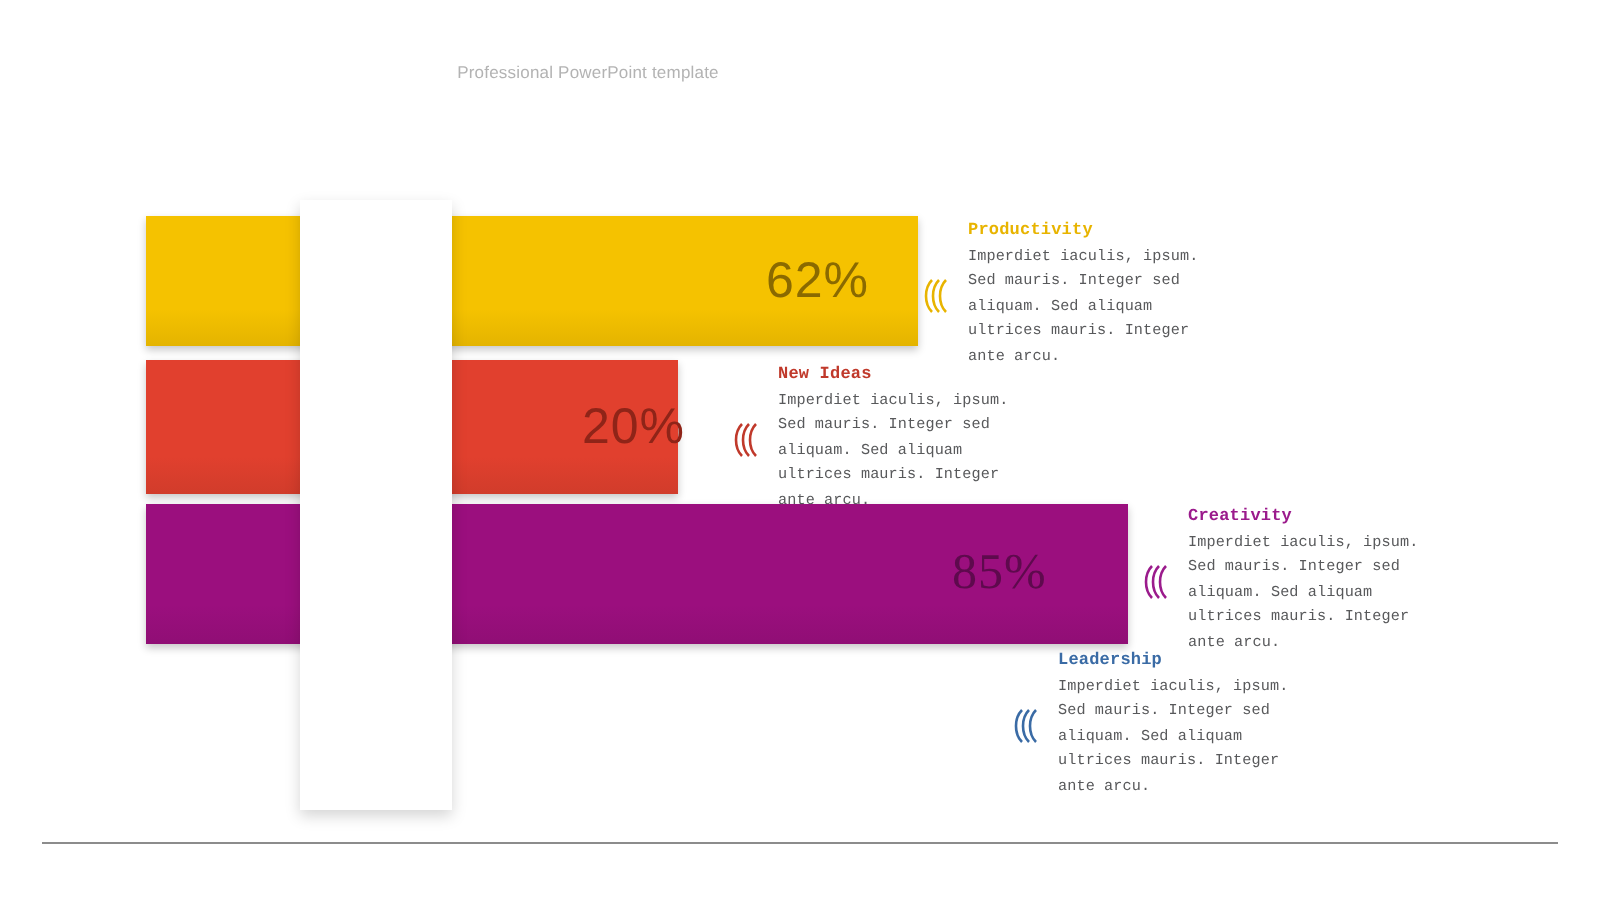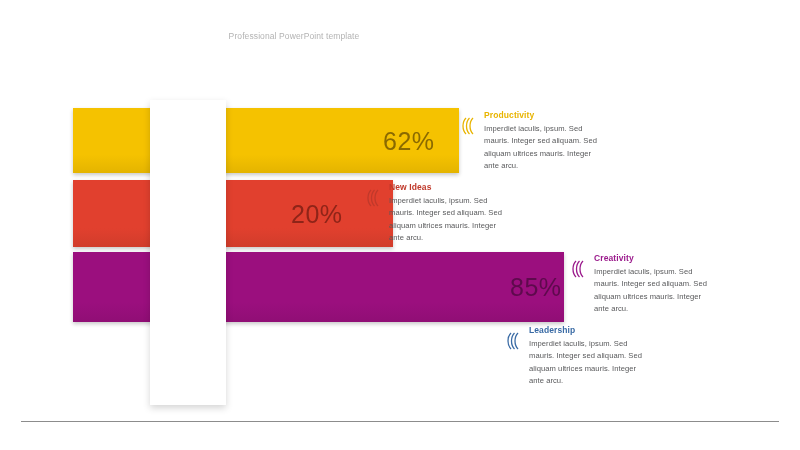--- a/index.html
+++ b/index.html
@@ -79,21 +79,22 @@
     height: 305px;
     background: #ffffff;
     box-shadow: 0 3px 7px rgba(0,0,0,0.17);
     z-index: 5;
   }
 
   
   .callout {
     position: absolute;
     display: flex;
-    align-items: flex-start;
+    align-items: center;
+    font-family: Liberation Mono, monospace;
   }
   .chevron-icon {
     width: 16px;
     flex: 0 0 16px;
     margin-right: 7px;
     margin-top: 6px;
   }
   .callout-text {
     width: 118px;
   }
@@ -129,28 +130,28 @@
 
 <div id="chart-area">
 
   <div class="bar-row" id="row-0" style="top: 108px; height: 65px;">
     <div class="bar" id="bar-0" style="width: 386px; background: linear-gradient(rgb(245, 194, 0) 0%, rgb(245, 194, 0) 72%, rgb(228, 180, 0) 100%);">
       <span class="bar-value" id="value-0" style="left: 310px; color: rgb(138, 106, 0);">62%</span>
     </div>
   </div>
 
   <div class="bar-row" id="row-1" style="top: 180px; height: 67px;">
-    <div class="bar" id="bar-1" style="width: 320px; background: linear-gradient(rgb(225, 64, 46) 0%, rgb(225, 64, 46) 72%, rgb(209, 60, 43) 100%);">
+    <div class="bar" id="bar-1" style="width: 266px; background: linear-gradient(rgb(225, 64, 46) 0%, rgb(225, 64, 46) 72%, rgb(209, 60, 43) 100%);">
       <span class="bar-value" id="value-1" style="left: 218px; color: rgb(143, 36, 24);">20%</span>
     </div>
   </div>
 
   <div class="bar-row" id="row-2" style="top: 252px; height: 70px;">
     <div class="bar" id="bar-2" style="width: 491px; background: linear-gradient(rgb(155, 15, 126) 0%, rgb(155, 15, 126) 72%, rgb(144, 14, 117) 100%);">
-      <span class="bar-value" id="value-2" style="left: 437px; color: rgb(94, 10, 77);">85%</span>
+      <span class="bar-value" id="value-2" style="left: 403px; color: rgb(94, 10, 77); font-family: Liberation Serif, serif;">85%</span>
     </div>
   </div>
 
 
   <div id="white-column"></div>
 
   <div class="callout" id="callout-0" style="left: 461px; top: 110px;">
     <span class="chevron-icon" id="chev-0"><svg width="16" height="20" viewBox="0 0 16 20" fill="none">
           <path d="M 12 2 C 8 6 8 14 12 18" stroke="#E8B400" stroke-width="1.3" fill="none"></path>
           <path d="M 8.5 2 C 4.5 6 4.5 14 8.5 18" stroke="#E8B400" stroke-width="1.3" fill="none"></path>

